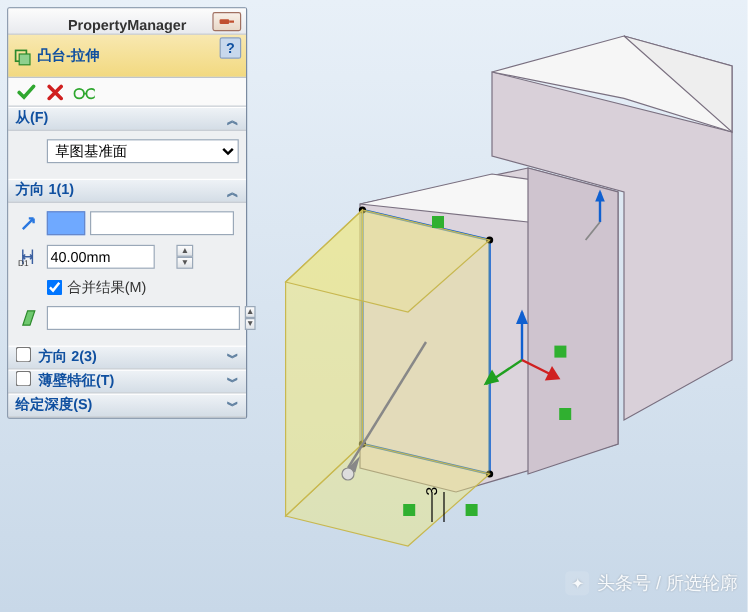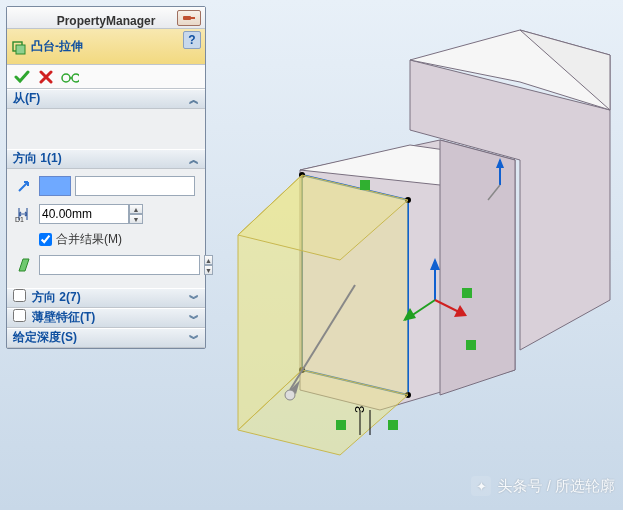--- a/index.html
+++ b/index.html
@@ -129,21 +129,21 @@
     border-radius: 2px;
   }
   .clr-swatch {
     width: 32px;height:20px;
     background:#6fa9ff;border:1px solid #6688cc;
   }
   .txt-wide {
     width: 120px;
   }
   .num-field {
-    width: 122px; display:flex;
+    width: 122px; display:flex;justify-content:space-between;
   }
   .num-field input { width: 90px; }
   .spin { width: 14px; display:flex; flex-direction:column;}
   .spin span{
     flex:1;border:1px solid #9aa8b8;background:linear-gradient(#fcfcfc,#e0e4e8);
     font-size:7px;display:flex;align-items:center;justify-content:center;color:#555;
   }
   .chk-row { display:flex; align-items:center; gap:4px; margin-left:26px; color:#333; }
   .chk-row.disabled { color:#9ca4ac; }
 
@@ -216,20 +216,23 @@
     </span>
   </div>
 
   <div class="section-head">
     <span>从(F)</span>
     <span class="chev">︽</span>
   </div>
   <div class="section-body">
     <div class="row">
       <span class="icon-slot"></span>
+      <select class="sel-full">
+        <option>草图基准面</option>
+      </select>
     </div>
   </div>
 
   <div class="section-head">
     <span>方向 1(1)</span>
     <span class="chev">︽</span>
   </div>
   <div class="section-body">
 
 
@@ -274,21 +277,21 @@
       <div class="spin" style="width:14px;height:20px;">
           <span>▲</span>
           <span>▼</span>
         </div>
     </div>
 
   </div>
 
   <div class="section-head">
     <input type="checkbox" style="">
-    <span>方向 2(7)</span>
+    <span>方向 2(3)</span>
     <span class="chev">︾</span>
   </div>
 
   <div class="section-head">
     <input type="checkbox" style="">
     <span>薄壁特征(T)</span>
     <span class="chev">︾</span>
   </div>
 
   <div class="section-head">

